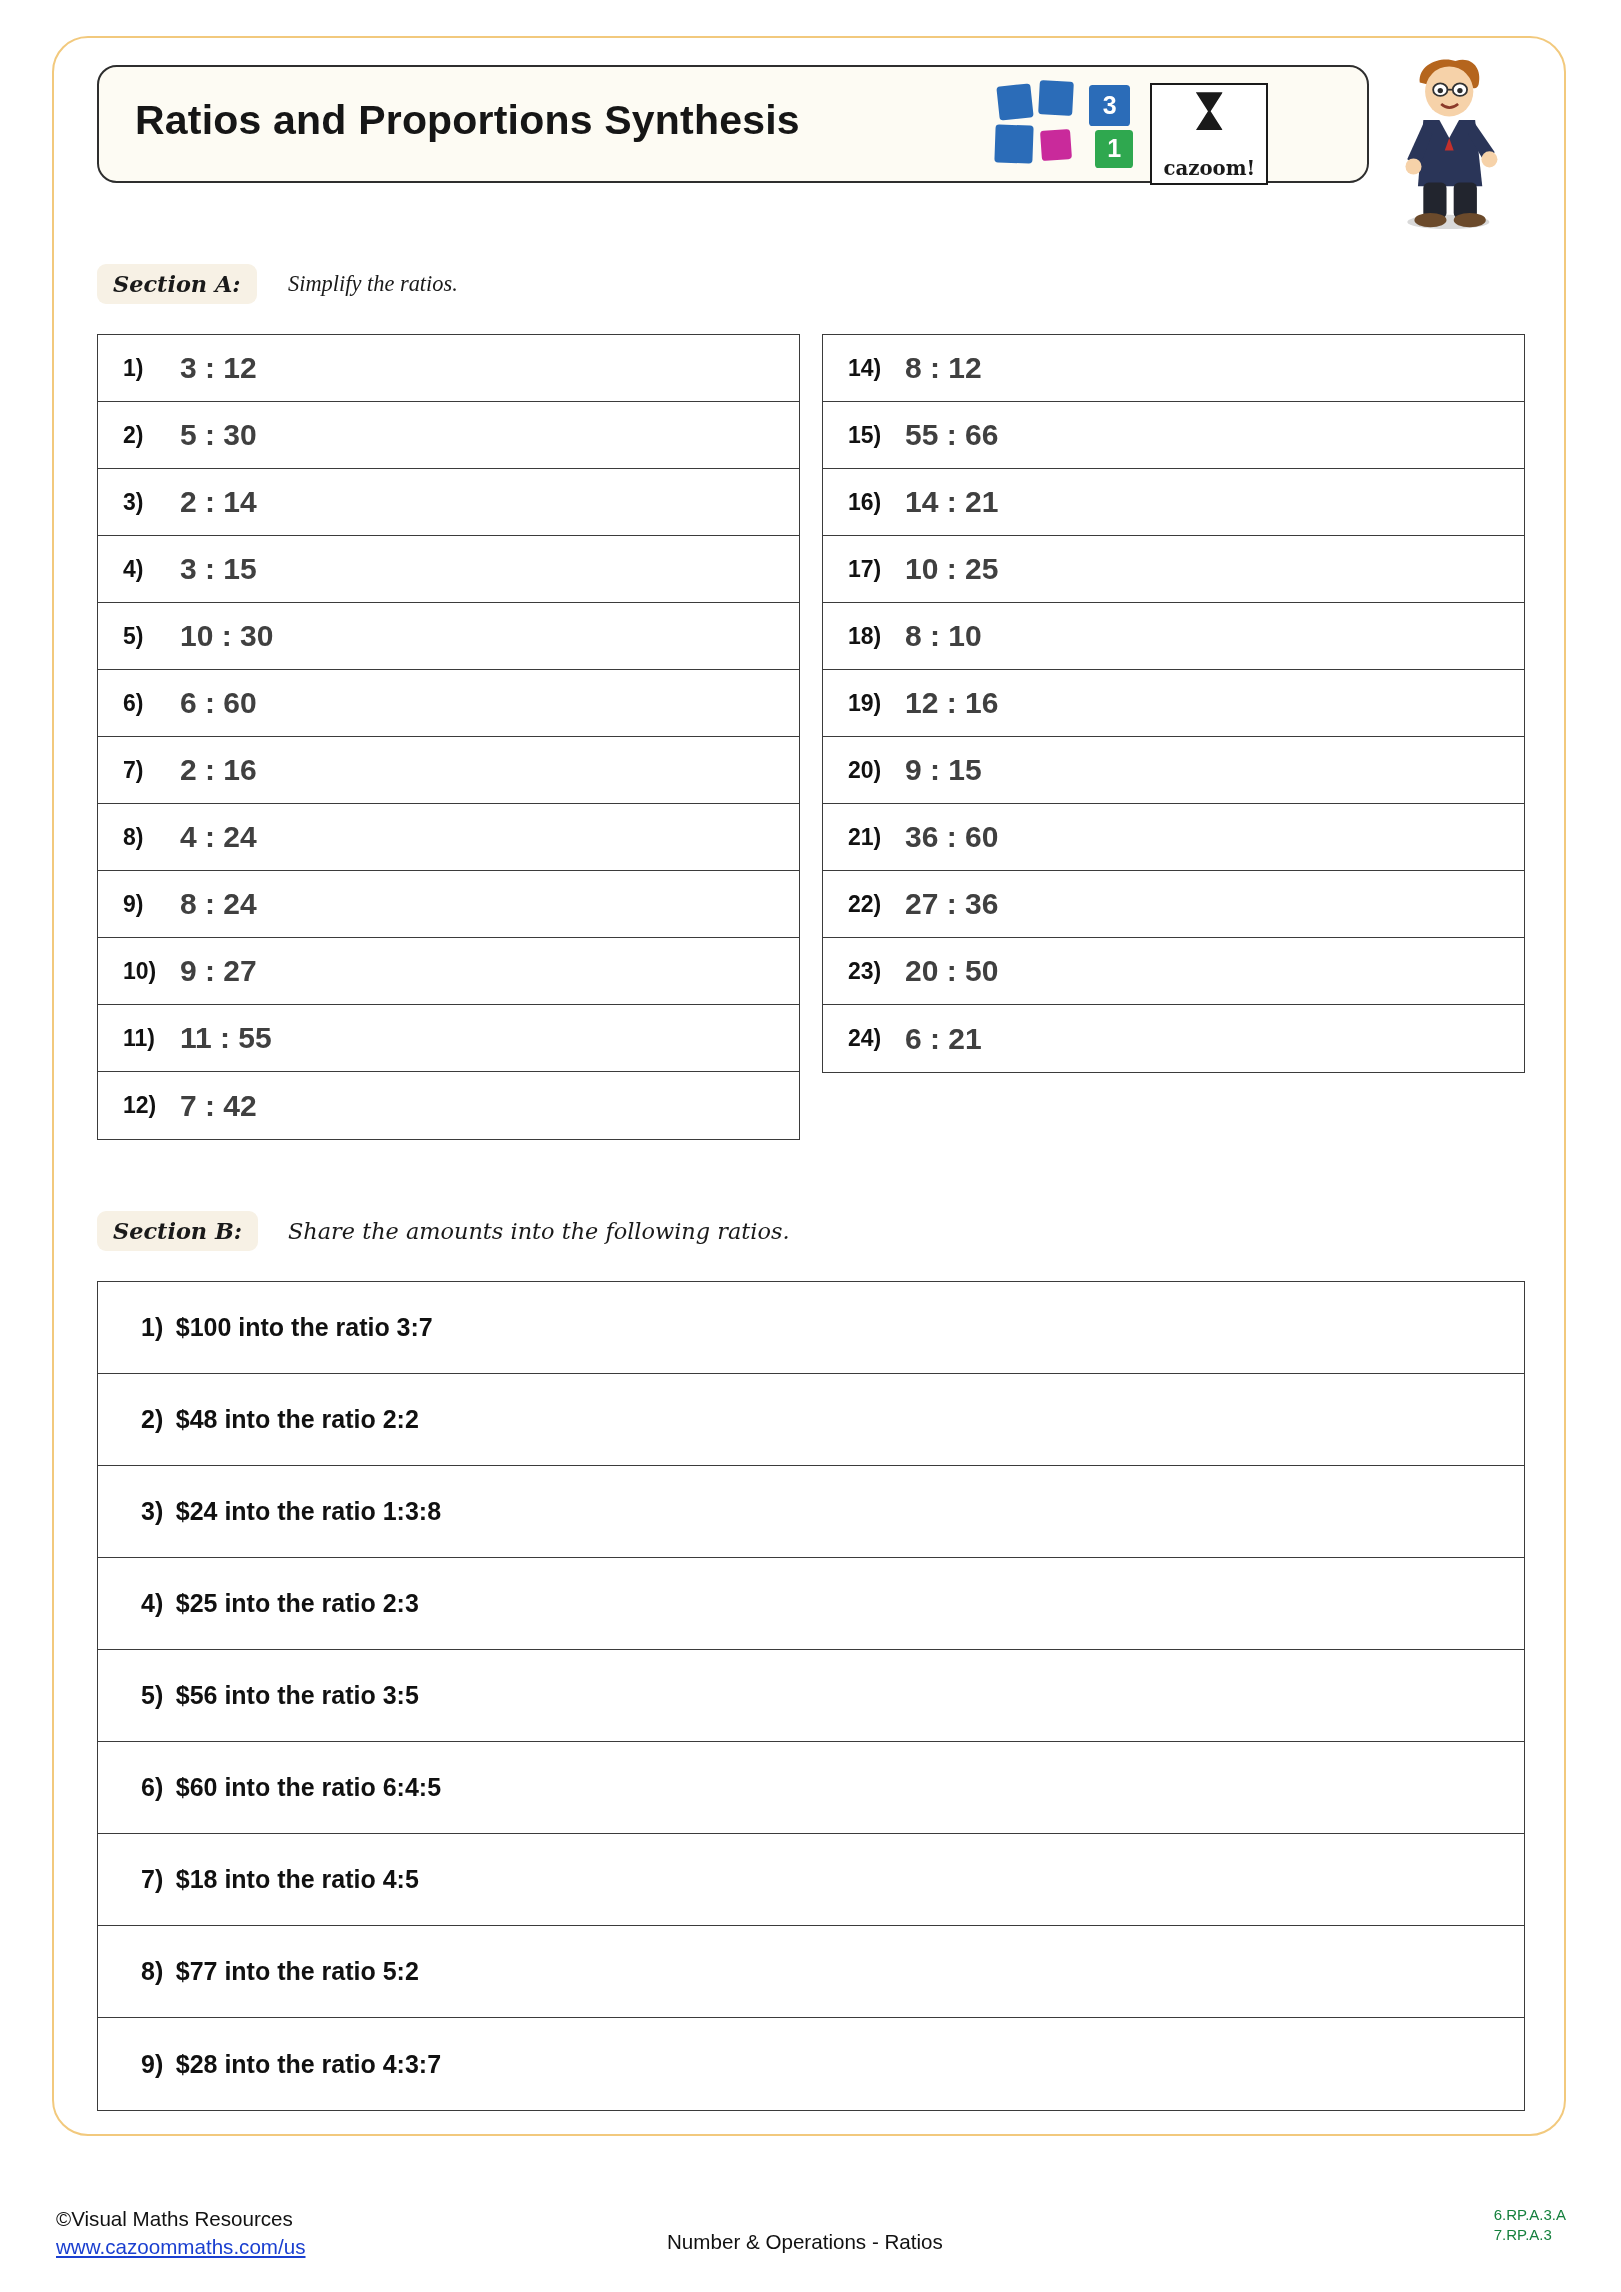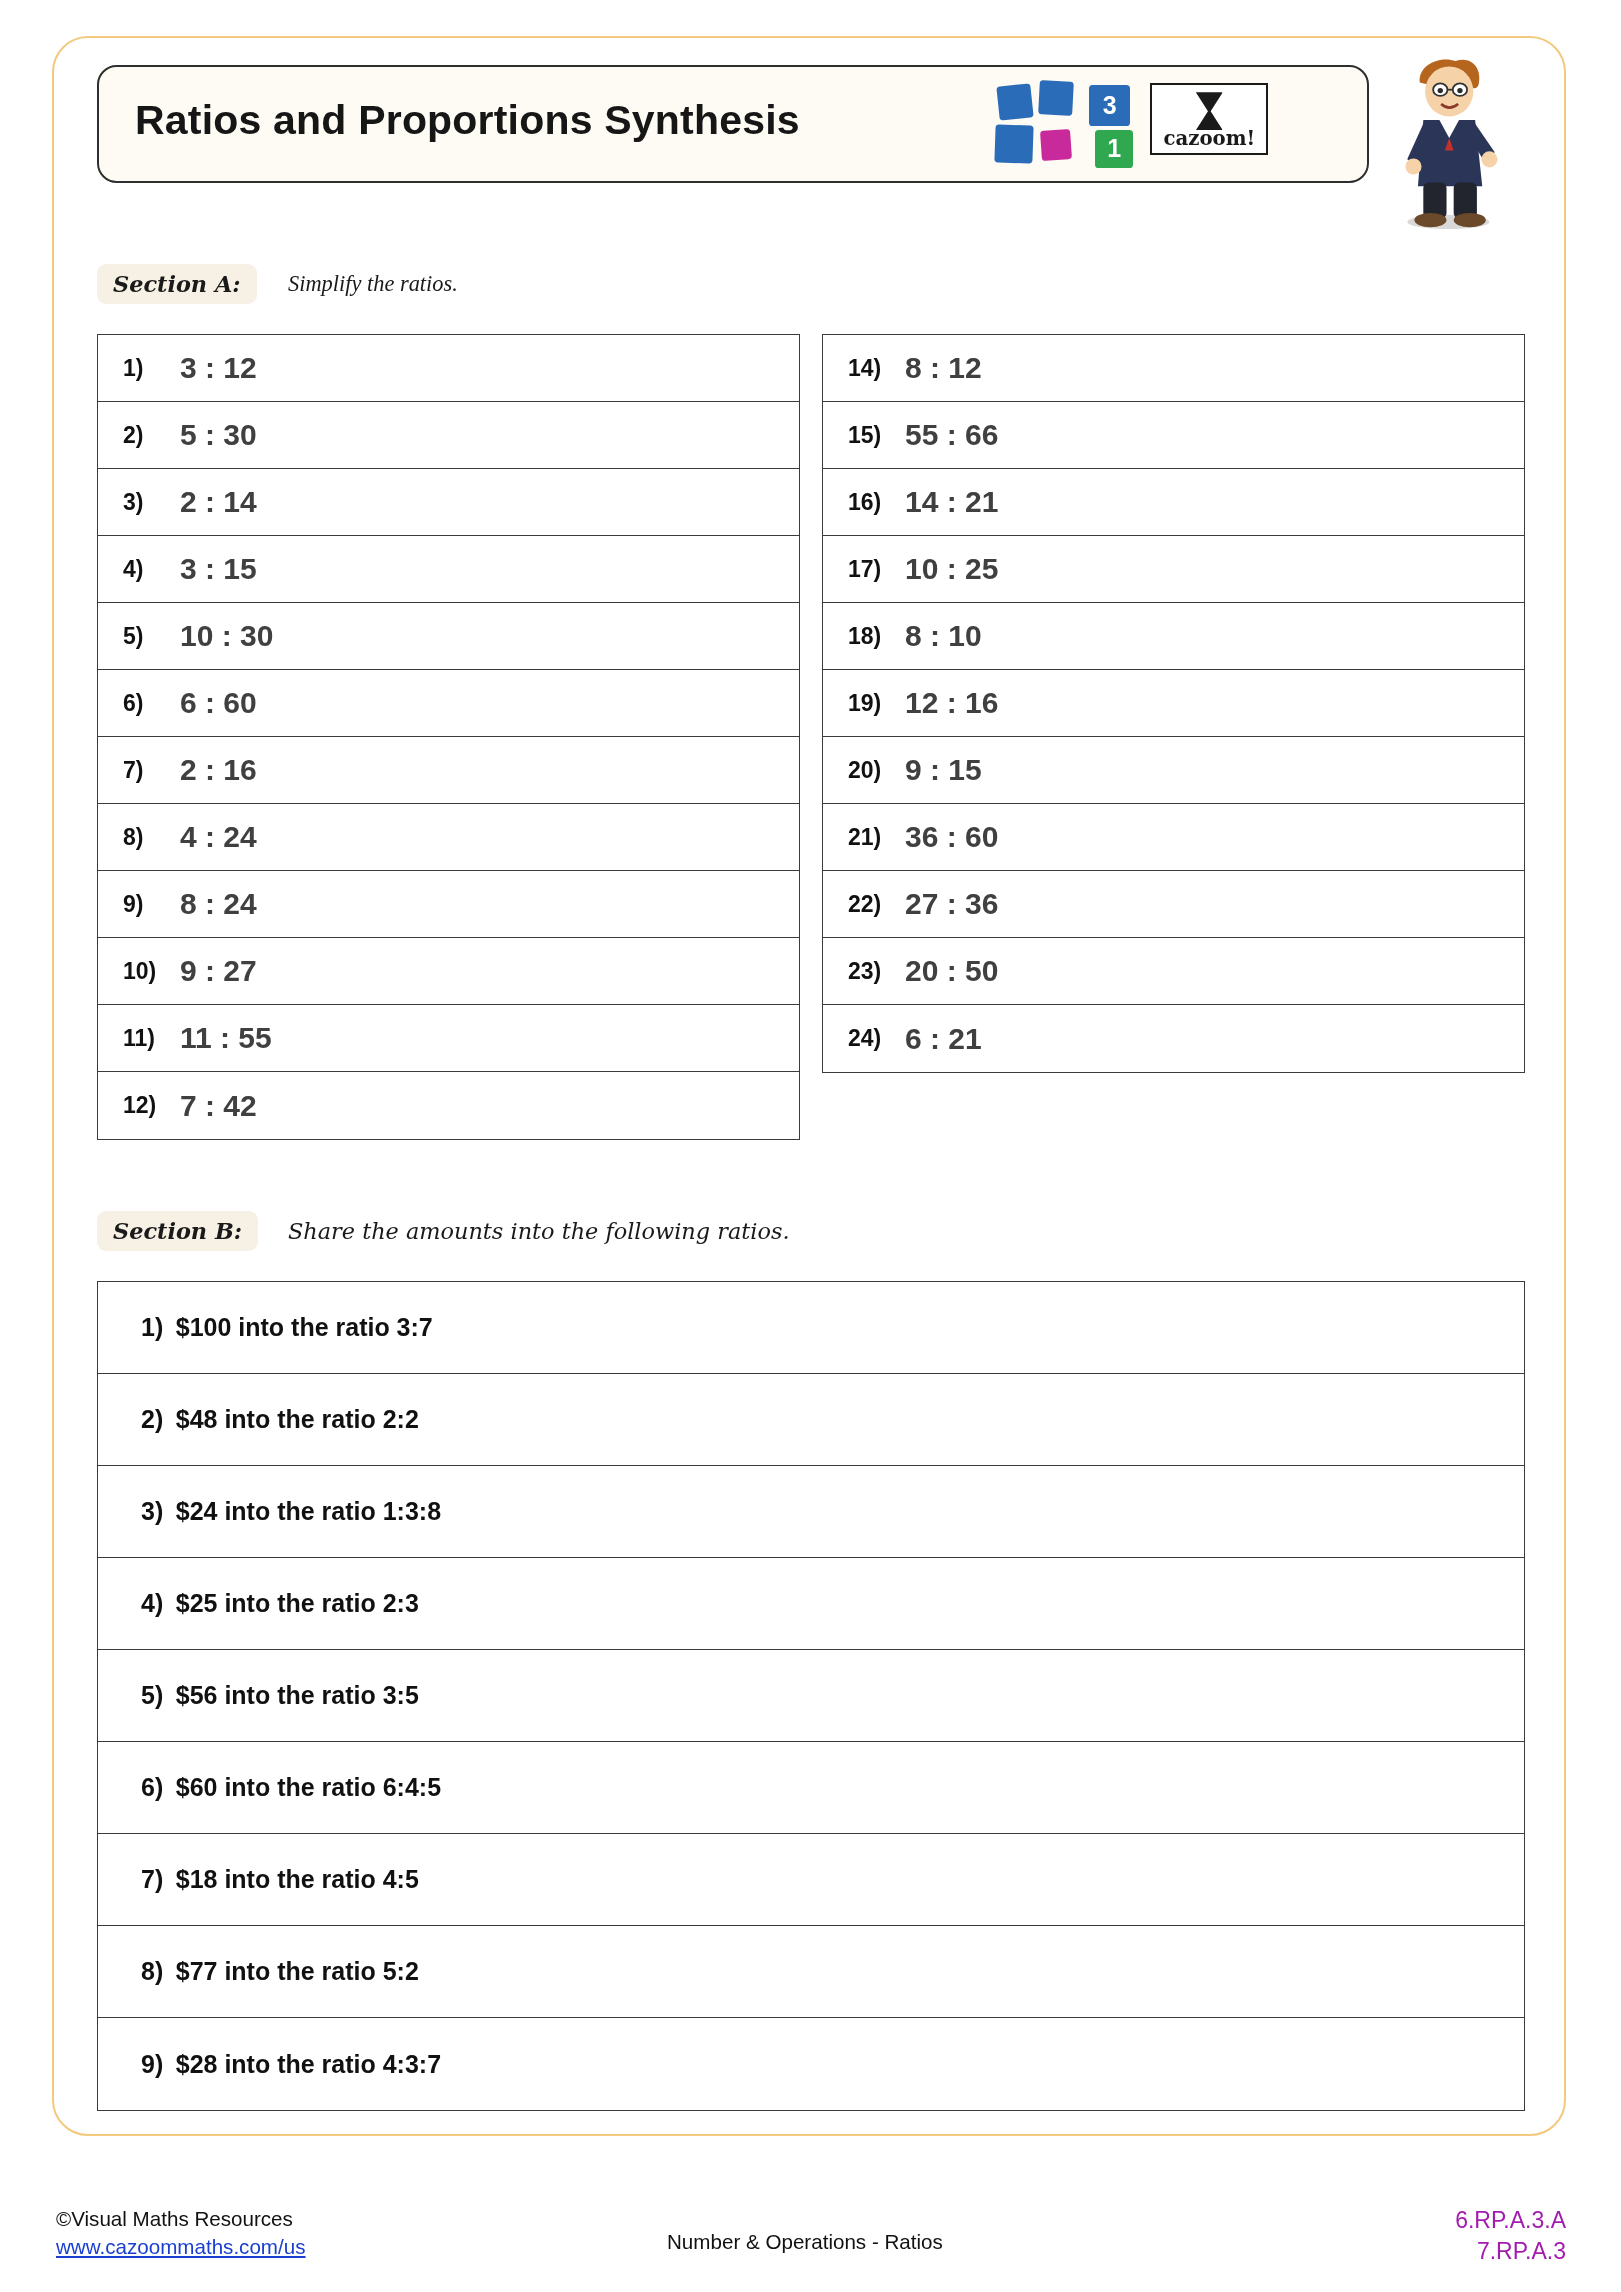--- a/index.html
+++ b/index.html
@@ -76,21 +76,21 @@
     display: flex; align-items: center; justify-content: center;
   }
   .logo .n1 {
     left: 106px; top: 50px; width: 38px; height: 38px;
     background: #2fa84f; color: #fff; font-weight: bold; font-size: 25px;
     display: flex; align-items: center; justify-content: center;
   }
   .logo .brandbox {
     position: absolute;
     left: 161px; top: 3.6px;
-    width: 118px; height: 72px;
+    width: 118px; height: 102px;
     background: #ffffff;
     border: 2.7px solid #1a1a1a;
     box-sizing: border-box;
   }
   .logo .hourglass {
     position: absolute;
     left: 50%;
     transform: translateX(-50%);
     top: 7.2px;
     width: 27px;
@@ -209,23 +209,23 @@
     position: absolute;
     left: 667px;
     top: 2230px;
     font-size: 20.6px;
     color: #111;
   }
   .footer-right {
     position: absolute;
     right: 56px;
     top: 2205px;
-    text-align: right;
-    font-size: 23px;
-    color: #a21caf;
+    text-align: left;
+    font-size: 15px;
+    color: #15803d;
     line-height: 1.35;
   }
 </style>
 </head>
 <body>
 
 <div class="page">
 
   <div class="frame"></div>
 

